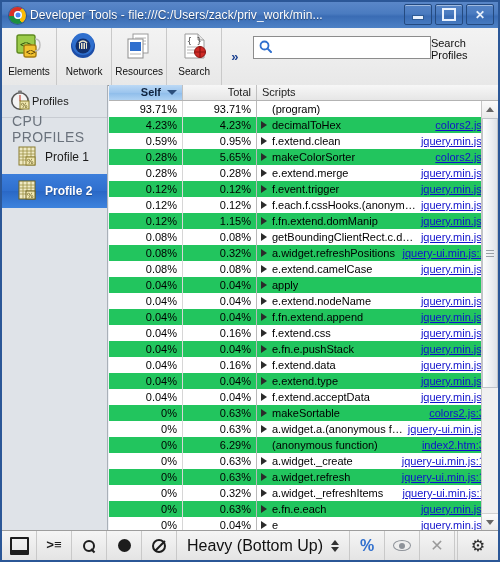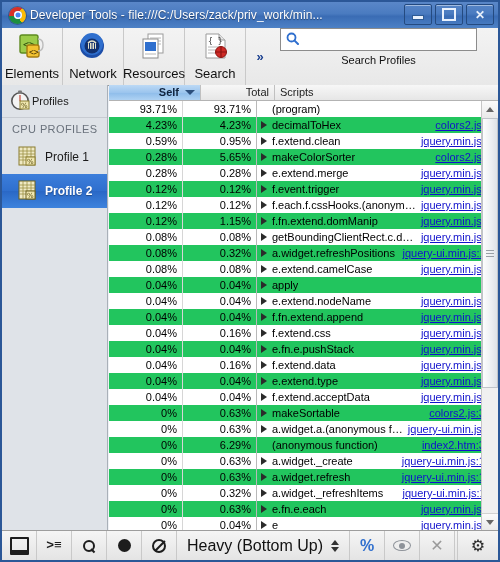--- a/index.html
+++ b/index.html
@@ -56,27 +56,27 @@
     background:linear-gradient(to bottom,#f3f3f3 0%,#e8e8e8 100%);
     border-bottom:1px solid #9a9a9a;
     display:flex;align-items:flex-start;
   }
   .tb-item{
     width:61px;height:57px;display:flex;flex-direction:column;align-items:center;
     justify-content:flex-start;padding-top:4px;box-sizing:border-box;
     border-right:1px solid #c9c9c9;
   }
   .tb-item .ic{height:32px;display:flex;align-items:center;justify-content:center;}
-  .tb-item .lb{font-size:13px;color:#111;margin-top:2px;}
+  .tb-item .lb{font-size:10px;color:#111;margin-top:2px;}
   .chev{
     width:28px;height:57px;display:flex;align-items:center;justify-content:center;
     color:#1a3f8f;font-weight:bold;font-size:13px;
   }
   .searchwrap{
-    margin-left:6px;display:flex;flex-direction:column;align-items:center;
+    margin-left:6px;margin-top:6px;display:flex;flex-direction:row;align-items:center;
   }
   .searchbox{
     width:197px;height:23px;border:1px solid #8c8c8c;background:#fff;
     display:flex;align-items:center;box-sizing:border-box;
   }
   .searchbox .mag{margin-left:5px;}
   .searchbox input{
     border:0;outline:0;flex:1;font-family:inherit;font-size:11px;height:19px;padding:0 4px;background:transparent;
   }
   .search-label{font-size:11px;color:#111;margin-top:3px;}
@@ -88,21 +88,21 @@
     box-sizing:border-box;
     overflow:hidden;
   }
   .sb-profiles{
     height:32px;display:flex;align-items:center;padding-left:8px;
     border-bottom:1px solid #c8ccd2;
   }
   .sb-profiles .lb{font-size:11px;color:#1a1a1a;margin-left:0;}
   .sb-section{
     height:22px;display:flex;align-items:center;padding-left:10px;
-    font-size:11px;color:#6a727c;letter-spacing:.4px;
+    font-size:14px;color:#6a727c;letter-spacing:.4px;
   }
   .sb-item{
     height:34px;display:flex;align-items:center;padding-left:14px;box-sizing:border-box;
   }
   .sb-item .lb{font-size:12px;color:#1a1a1a;margin-left:7px;}
   .sb-item.selected{
     background:linear-gradient(to bottom,#3c7edb 0%,#2f6fce 50%,#2a68c6 51%,#3d83dd 100%);
   }
   .sb-item.selected .lb{color:#fff;font-weight:bold;text-shadow:0 1px 1px rgba(0,0,0,.35);text-align:center;}
   
@@ -120,21 +120,21 @@
     box-sizing:border-box;height:15px;line-height:15px;
     border-right:1px solid #c0c0c0;
     padding:0 5px;white-space:nowrap;overflow:hidden;
   }
   .th.num{text-align:right;}
   .th.sorted{
     background:linear-gradient(to bottom,#bcd9f5 0%,#9cc5ee 50%,#8dbcea 51%,#aed2f3 100%);
     color:#10243f;font-weight:bold;
     display:flex;align-items:center;justify-content:flex-end;gap:6px;
   }
-  .th-self{width:92px;}
+  .th-self{width:74px;}
   .th-total{width:74px;}
   .th-func{flex:1;border-right:none;}
   .sort-arrow{
     width:0;height:0;border-left:5px solid transparent;border-right:5px solid transparent;
     border-top:5px solid #2c4f7c;
   }
   .tbody{position:absolute;left:0;top:16px;right:0;bottom:0;overflow:hidden;}
   .row{display:flex;height:16px;box-sizing:border-box;font-size:11px;color:#000;}
   .row.alt{background:#22c55e;}
   .cell{

